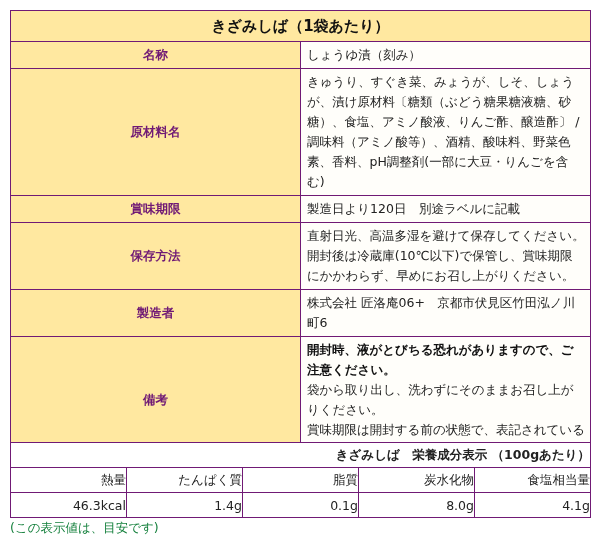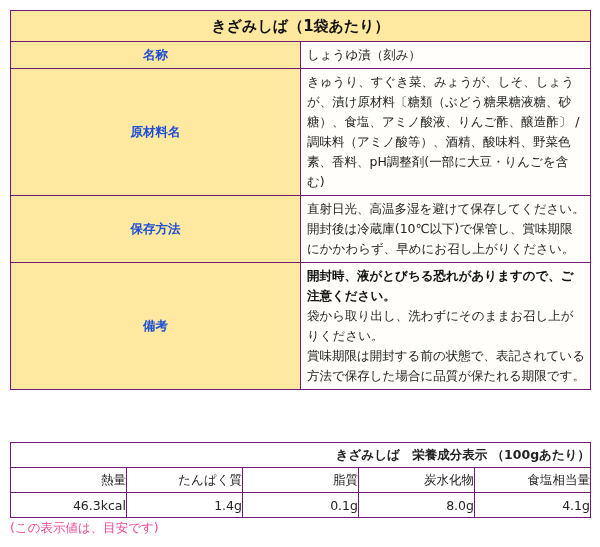--- a/index.html
+++ b/index.html
@@ -10,34 +10,34 @@
     }
     table { border-collapse: collapse; position: absolute; left: 10px; table-layout: fixed; }
     td, th { border: 1px solid #701a75; padding: 0; }
     #info-table { top: 10px; width: 581px; }
     #info-table .title-cell {
       background: #FFE8A0; height: 30px; text-align: center;
       font-weight: bold; font-size: 15px; color: #111;
     }
     #info-table .label {
       background: #FFE8A0; width: 107px; text-align: center;
-      font-weight: bold; font-size: 12.5px; color: #1d4ed8;
+      font-weight: bold; font-size: 12.5px; color: #701a75;
     }
     #info-table .value {
       background: #FFFEFA; padding: 3px 5px 3px 6px; font-size: 12.5px;
       line-height: 20px; vertical-align: middle; color: #222;
     }
     #info-table .value .line { display: block; }
     #info-table .value .bold { font-weight: bold; color: #111; }
     #nutri-table { top: 442px; width: 581px; }
     #nutri-table td { text-align: right; font-size: 12.5px; background: #ffffff; color: #222; }
     #nutri-table .ntitle { height: 24px; font-weight: bold; }
     #nutri-table .nhead td, #nutri-table .nval td { height: 24px; padding-left: 36px; }
     .note {
-      position: absolute; left: 10px; top: 520px; font-size: 12.5px; color: #ec4899;
+      position: absolute; left: 10px; top: 520px; font-size: 12.5px; color: #15803d;
     }
   </style>
 </head>
 <body>
 
 <table id="info-table">
   <tbody>
       <tr>
     <td class="title-cell" colspan="2">きざみしば（1袋あたり）</td>
   </tr>
@@ -46,25 +46,37 @@
     <td class="value">
       <span class="line">しょうゆ漬（刻み）</span>
     </td>
   </tr>
   <tr style="height:90px">
     <td class="label">原材料名</td>
     <td class="value">
       <span class="line">きゅうり、すぐき菜、みょうが、しそ、しょうが、漬け原材料〔糖類（ぶどう糖果糖液糖、砂糖）、食塩、アミノ酸液、りんご酢、醸造酢〕 / 調味料（アミノ酸等）、酒精、酸味料、野菜色素、香料、pH調整剤(一部に大豆・りんごを含む)</span>
     </td>
   </tr>
+  <tr style="height:27px">
+    <td class="label">賞味期限</td>
+    <td class="value">
+      <span class="line">製造日より120日　別途ラベルに記載</span>
+    </td>
+  </tr>
   <tr style="height:66px">
     <td class="label">保存方法</td>
     <td class="value">
       <span class="line">直射日光、高温多湿を避けて保存してください。</span>
       <span class="line">開封後は冷蔵庫(10℃以下)で保管し、賞味期限にかかわらず、早めにお召し上がりください。</span>
+    </td>
+  </tr>
+  <tr style="height:28px">
+    <td class="label">製造者</td>
+    <td class="value">
+      <span class="line">株式会社 匠洛庵06+　京都市伏見区竹田泓ノ川町6</span>
     </td>
   </tr>
   <tr style="height:87px">
     <td class="label">備考</td>
     <td class="value">
       <span class="line bold">開封時、液がとびちる恐れがありますので、ご注意ください。</span>
       <span class="line">袋から取り出し、洗わずにそのままお召し上がりください。</span>
       <span class="line">賞味期限は開封する前の状態で、表記されている方法で保存した場合に品質が保たれる期限です。</span>
     </td>
   </tr>

